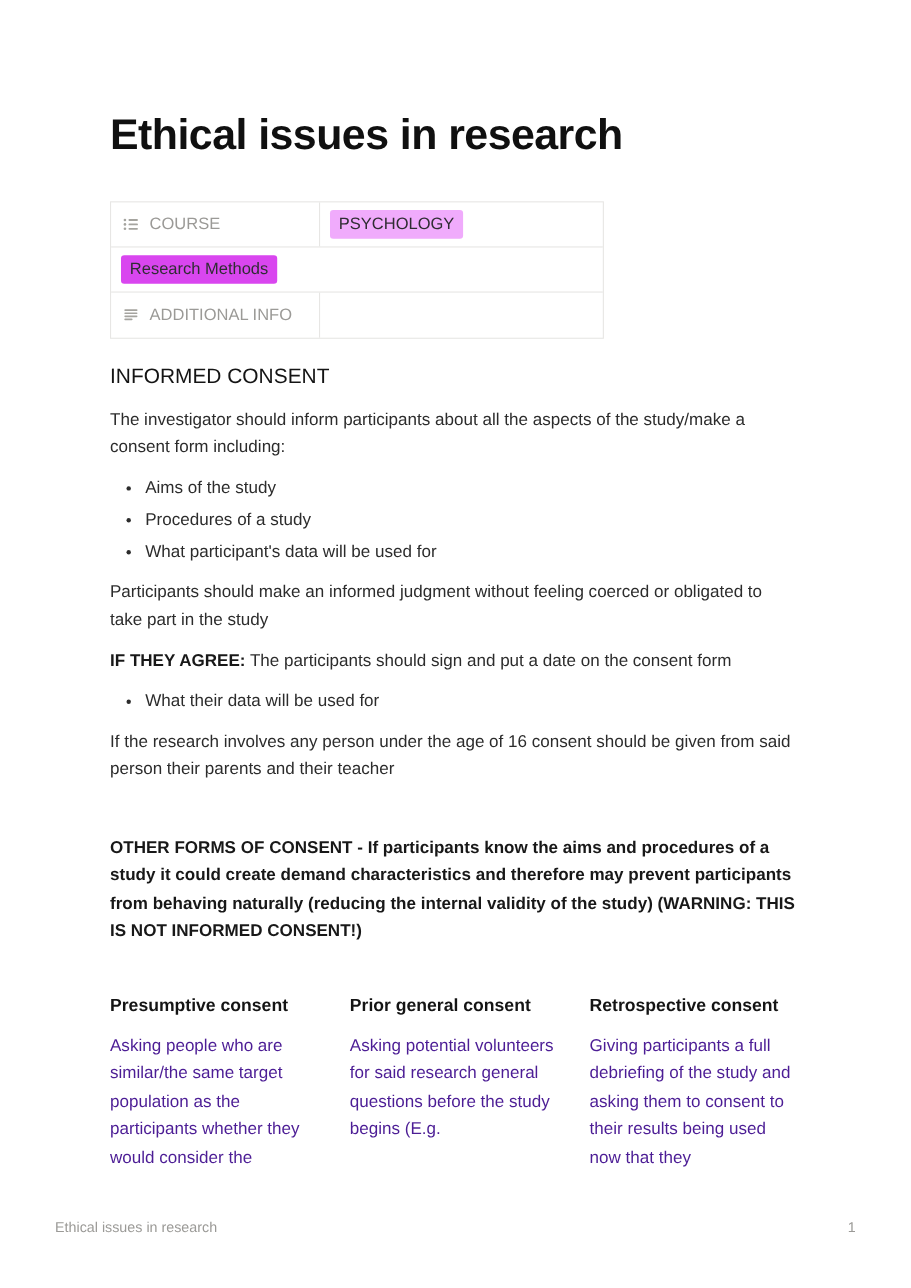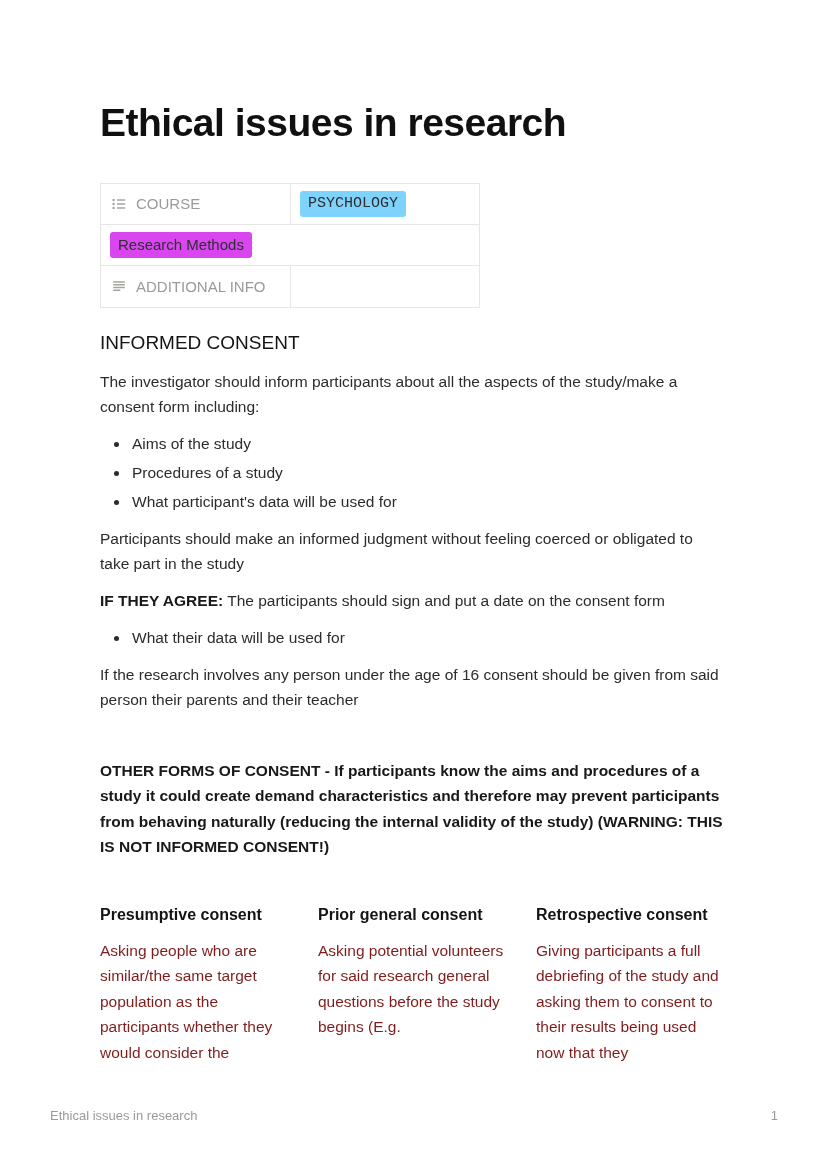--- a/index.html
+++ b/index.html
@@ -21,21 +21,21 @@
   .doc-title {
     font-size: 39px;
     font-weight: 700;
     letter-spacing: -0.5px;
     color: #101010;
     line-height: 1.2;
     margin-bottom: 36px;
   }
   
   .props {
-    width: 380px;
+    width: 449px;
     border: 1px solid #e7e6e4;
   }
   .prop-row {
     display: flex;
     align-items: stretch;
     border-bottom: 1px solid #e7e6e4;
     min-height: 41px;
   }
   .prop-row:last-child { border-bottom: none; }
   .prop-label-cell {
@@ -108,21 +108,21 @@
   .column { flex: 1; }
   .column-heading {
     font-size: 16px;
     font-weight: 700;
     color: #141414;
     margin-bottom: 14px;
   }
   .column-text {
     font-size: 15.5px;
     line-height: 25.5px;
-    color: #7f1d1d;
+    color: #4c1d95;
   }
   
   .footer {
     position: absolute;
     left: 50px;
     right: 50px;
     top: 1108px;
     display: flex;
     justify-content: space-between;
     align-items: center;
@@ -148,21 +148,21 @@
                 <rect x="5.8" y="3.2" width="8.6" height="1.6" rx="0.8"></rect>
               <circle cx="2.6" cy="8" r="1.2"></circle>
                 <rect x="5.8" y="7.2" width="8.6" height="1.6" rx="0.8"></rect>
               <circle cx="2.6" cy="12" r="1.2"></circle>
                 <rect x="5.8" y="11.2" width="8.6" height="1.6" rx="0.8"></rect>
             </svg>
           </span>
           <span class="prop-label">COURSE</span>
         </div>
         <div class="prop-value-cell">
-          <span class="tag" style="background-color: #7dd3fc; font-family: Liberation Mono, monospace;">PSYCHOLOGY</span>
+          <span class="tag" style="background-color: #f0abfc;">PSYCHOLOGY</span>
         </div>
       </div>
 
       <div class="prop-row">
         <div class="prop-value-cell">
           <span class="tag" style="background-color: #d946ef;">Research Methods</span>
         </div>
       </div>
 
       <div class="prop-row">

